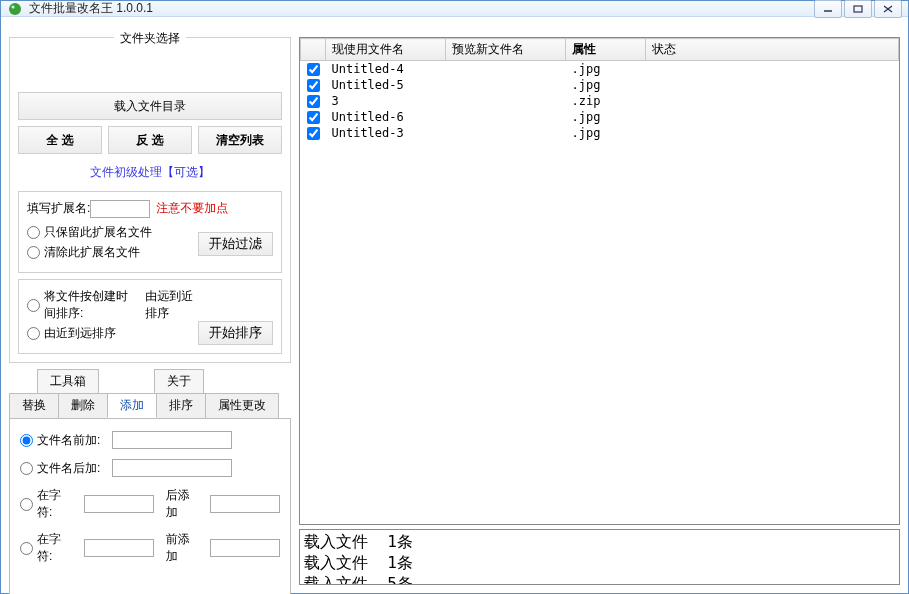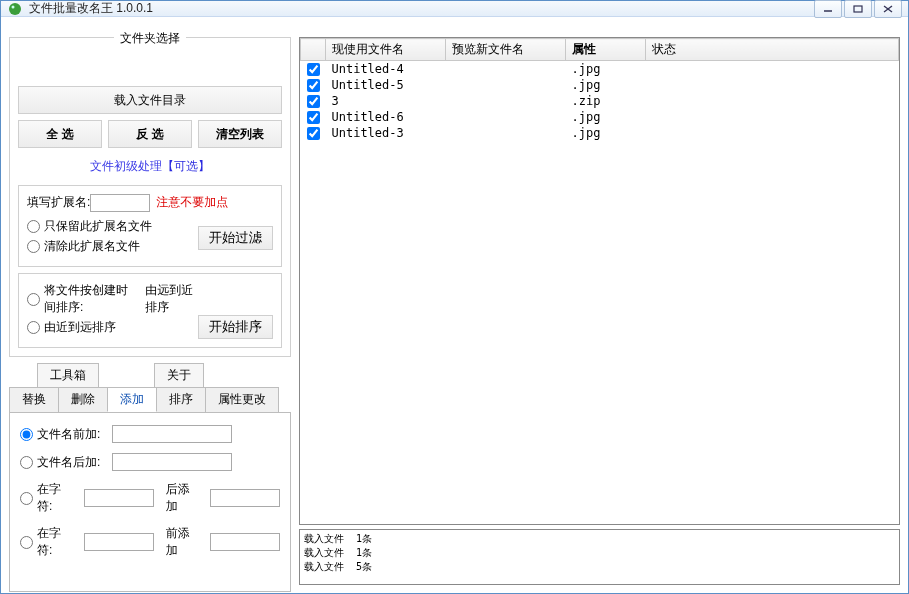--- a/index.html
+++ b/index.html
@@ -6,21 +6,21 @@
 body { font-family: "Microsoft YaHei", SimSun, sans-serif; font-size: 12px; background: #fff; }
 .window { width: 909px; height: 594px; border: 1px solid #5b8fc7; background: #fff; position: relative; }
 .titlebar { height: 16px; background: linear-gradient(#f5f9fd,#e4eef9); border-bottom: 1px solid #c7d8ef; display: flex; align-items: center; padding: 0 6px; }
 .titlebar-icon { width:16px; height:16px; margin-right:6px; display:inline-flex; align-items:center; justify-content:center; }
 .titlebar-title { flex:1; color:#222; }
 .tb-btns { display:flex; gap:2px; }
 .tb-btn { width:28px; height:18px; border:1px solid #a9bfd9; background:linear-gradient(#fcfeff,#e7eff9); display:flex; align-items:center; justify-content:center; font-size:10px; color:#33547b; cursor:pointer; border-radius:2px; }
 .content { position:absolute; top:28px; left:0; right:0; bottom:0; padding:8px; display:flex; gap:8px; }
 .left-col { width:282px; display:flex; flex-direction:column; gap:6px; }
 .right-col { flex:1; display:flex; flex-direction:column; gap:4px; }
-.groupbox { border:1px solid #d0d0d0; position:relative; padding:2px 8px 8px; }
+.groupbox { border:1px solid #d0d0d0; position:relative; padding:8px 8px 8px; }
 .group-legend { position:absolute; top:-8px; left:50%; transform:translateX(-50%); background:#fff; padding:0 6px; font-size:12px; }
 .folder-group { display:flex; flex-direction:column; gap:6px; }
 .wide-btn { height:28px; background:linear-gradient(#f9f9f9,#ececec); border:1px solid #cfcfcf; display:flex; align-items:center; justify-content:center; cursor:pointer; }
 .btn-row { display:flex; gap:6px;font-weight:bold; }
 .btn-row .wide-btn { flex:1; }
 .section-header { text-align:center; color:#3a3ae6; font-size:12px; margin:4px 0; }
 .brackets { color:#2a2ae0; }
 .form-row { display:flex; align-items:flex-start; gap:0; margin-bottom:6px; }
 input[type="text"] { height:18px; border:1px solid #a9a9a9; padding:0 3px; font-size:12px; }
 .warn { color:#d00; margin-left:6px; }
@@ -33,21 +33,21 @@
 .tab.active { background:#fff; border-bottom:1px solid #fff; z-index:2; }
 .tab-body { border:1px solid #bdbdbd; padding:12px 10px; background:#fff; min-height:180px; }
 .add-panel .radio-row { margin-bottom:10px; }
 .short-input { width:70px; }
 .mid-input { width:120px; }
 .table-wrap { flex:1; border:1px solid #888; overflow:auto; background:#fff; }
 table { border-collapse:collapse; width:100%; }
 th { background:linear-gradient(#fafafa,#ececec); border:1px solid #c8c8c8; padding:2px 6px; text-align:left; font-weight:normal; position:sticky; top:0; }
 td { padding:1px 6px; font-family:"SimSun",monospace; font-size:12px; }
 td.check { width:22px; }
-.log { height:56px; border:1px solid #888; overflow-y:scroll; padding:2px 4px; font-family:"SimSun",monospace; font-size:10px; background:#fff; white-space:pre; }
+.log { height:56px; border:1px solid #888; overflow-y:scroll; padding:2px 4px; font-family:"SimSun",monospace; font-size:16px; background:#fff; white-space:pre; }
 input[type="checkbox"],input[type="radio"]{ vertical-align:middle; }
 </style>
 </head>
 <body>
 
 <div class="window">
   <div class="titlebar">
     <span class="titlebar-icon">
       <svg width="14" height="14" viewBox="0 0 14 14">
           <circle cx="7" cy="7" r="6" fill="#3b9e3b"></circle>

